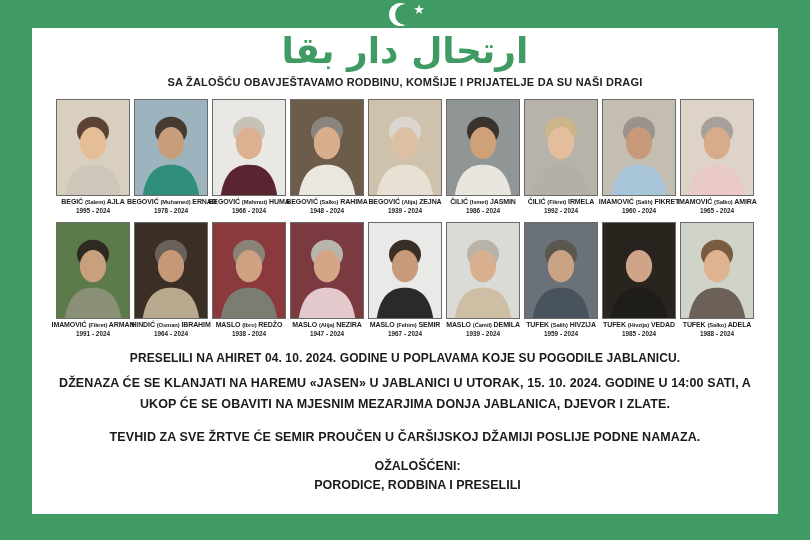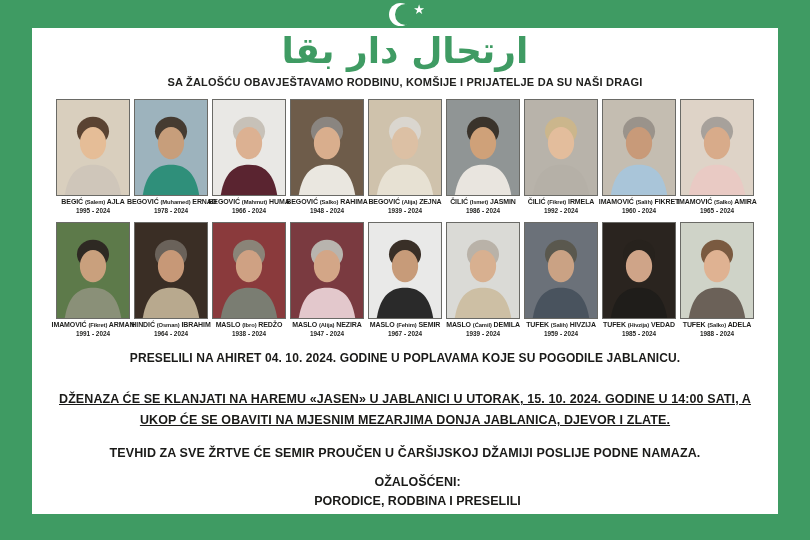--- a/index.html
+++ b/index.html
@@ -57,21 +57,21 @@
   .nameline{
     font-size:7px;font-weight:bold;white-space:nowrap;line-height:1.15;
     color:#1d1d1b;letter-spacing:-0.1px;
   }
   .nameline .father{font-size:5.8px;}
   .years{font-size:6.4px;font-weight:bold;margin-top:1px;color:#1d1d1b;}
   .para{
     font-weight:bold;text-align:center;color:#1a1a18;letter-spacing:0.1px;
   }
   .p1{margin-top:14px;font-size:12px;}
-  .p2{margin-top:24px;font-size:12.5px;width:712px;line-height:1.7;text-decoration:underline;}
+  .p2{margin-top:8px;font-size:12.5px;width:712px;line-height:1.7;}
   .p3{margin-top:14px;font-size:12.5px;}
   .mourners{margin-top:13px;text-align:center;font-weight:bold;font-size:12.5px;line-height:1.55;color:#1a1a18;margin-left:25px;}
 </style>
 </head>
 <body>
 
 <div class="crescent-wrap">
   <div class="crescent"></div>
   <div class="star">★</div>
 </div>

